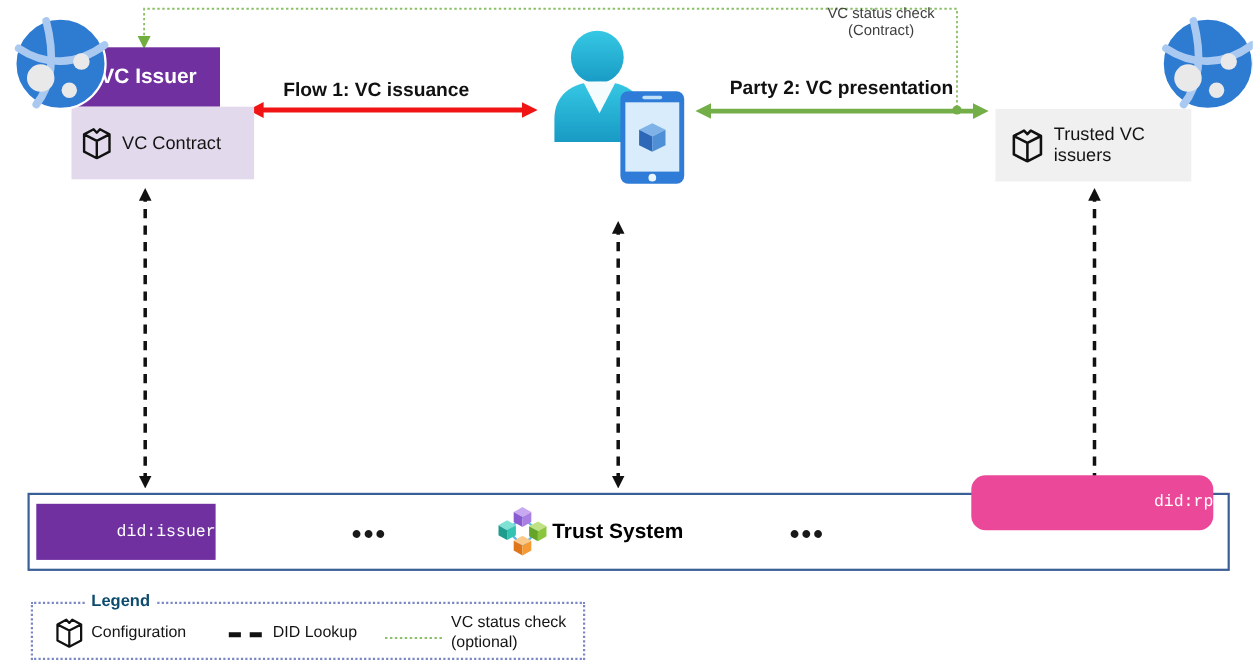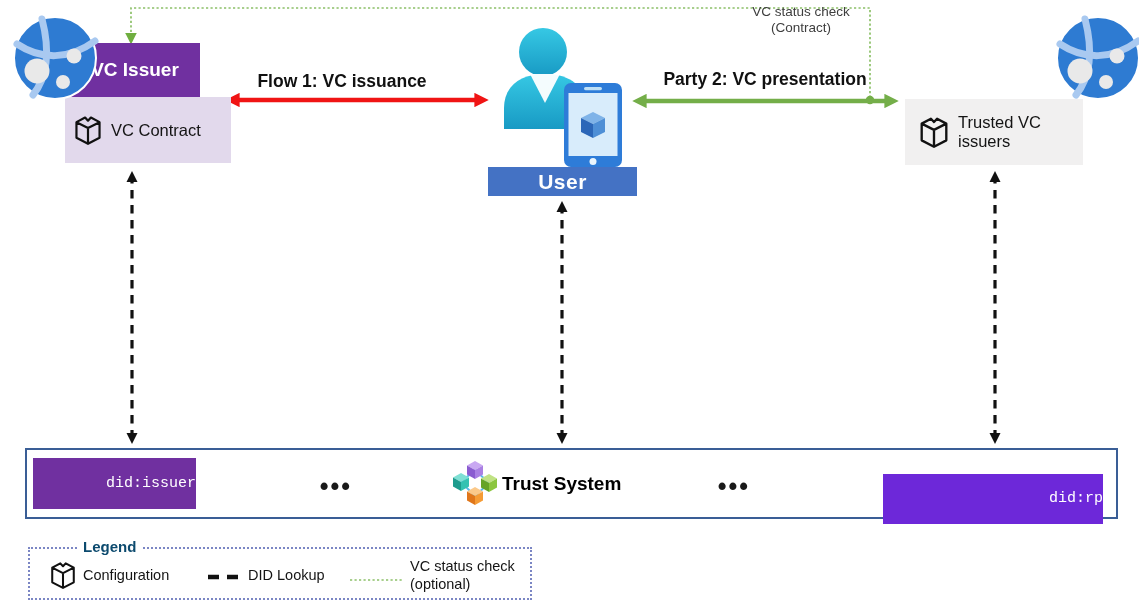--- a/index.html
+++ b/index.html
@@ -22,21 +22,21 @@
   .rp-body .body-label{width:100px;}
   .user-box{left:488px;top:167px;width:149px;height:29px;background:#4472C4;font-size:21px;letter-spacing:.5px;}
   .flow-label{z-index:2;font-weight:bold;font-size:17.5px;color:#111;text-align:center;}
   .flow1{left:222px;top:71px;width:240px;}
   .flow2{left:635px;top:69px;width:260px;}
   .status-label{left:723px;top:4px;width:156px;text-align:center;font-size:13.5px;color:#3E3E3E;line-height:1.2;z-index:2;}
   .band{left:25px;top:448px;width:1093px;height:71px;border:2px solid #3A5E96;background:#fff;box-sizing:border-box;z-index:2;}
   .did{z-index:3;color:#fff;font-family:"Liberation Mono","DejaVu Sans Mono",monospace;
     font-size:15px;text-align:right;}
   .did-issuer{left:33px;top:458px;width:163px;height:51px;line-height:51px;background:#7030A0;}
-  .did-rp{left:883px;top:474px;width:220px;height:50px;line-height:50px;background:#6d28d9;}
+  .did-rp{left:883px;top:432px;width:220px;height:50px;line-height:50px;background:#ec4899;border-radius:13px;}
   .dots{z-index:3;font-size:25px;font-weight:bold;letter-spacing:2px;color:#191919;text-align:center;line-height:30px;width:60px;}
   .dots1{left:306px;top:471px;}
   .dots2{left:704px;top:471px;}
   .trust-label{left:502px;top:473px;font-weight:bold;font-size:19px;color:#000;z-index:3;}
   .legend{left:28px;top:547px;width:504px;height:53px;border:2px dotted #7B86C4;box-sizing:border-box;z-index:2;}
   .legend-title{position:absolute;left:8px;top:-11px;background:#fff;padding:0 5px;font-weight:bold;font-size:15px;color:#0c4a6e;margin-left:40px;}
   .legend-label{position:absolute;font-size:14.5px;color:#141414;}
   .legend-status{line-height:1.25;width:118px;}
 </style>
 </head>
@@ -112,23 +112,20 @@
       <rect x="4.5" y="10" width="49" height="63" fill="#D8ECFB"></rect>
       <rect x="20" y="4" width="18" height="3.2" rx="1.6" fill="#BFE0F6"></rect>
       <circle cx="29" cy="78.5" r="3.5" fill="#EAF5FD"></circle>
       <g>
         <polygon points="29,29 41,35 29,41 17,35" fill="#7FB3E8"></polygon>
         <polygon points="17,35 29,41 29,55 17,49" fill="#2C67B8"></polygon>
         <polygon points="41,35 29,41 29,55 41,49" fill="#4E8FD6"></polygon>
       </g>
     </g>
   </svg>
-  <div class="abs node hdr user-box">
-    <span>User</span>
-  </div>
 
   <div class="abs node rp-body">
     <svg width="30" height="32" viewBox="0 0 24 26">
       <path d="M9.5,2.2 L2,6.2 L2,19.8 L12,25 L22,19.8 L22,6.2 L14.5,2.2 L12,4.9 Z M2,6.2 L12,11.3 L22,6.2 M12,11.3 L12,25" fill="none" stroke="#111" stroke-width="1.9" stroke-linejoin="round"></path>
     </svg>
     <span class="body-label">Trusted VC issuers</span>
   </div>
   <svg class="abs fig" style="left:1054px;top:14px;" width="88" height="88" viewBox="0 0 88 88">
     <circle cx="44" cy="44" r="41" fill="#2E7BD2" stroke="#fff" stroke-width="2"></circle>
     <path d="M6,30 C30,46 58,46 84,27" fill="none" stroke="#A9C9F0" stroke-width="7" stroke-linecap="round"></path>

